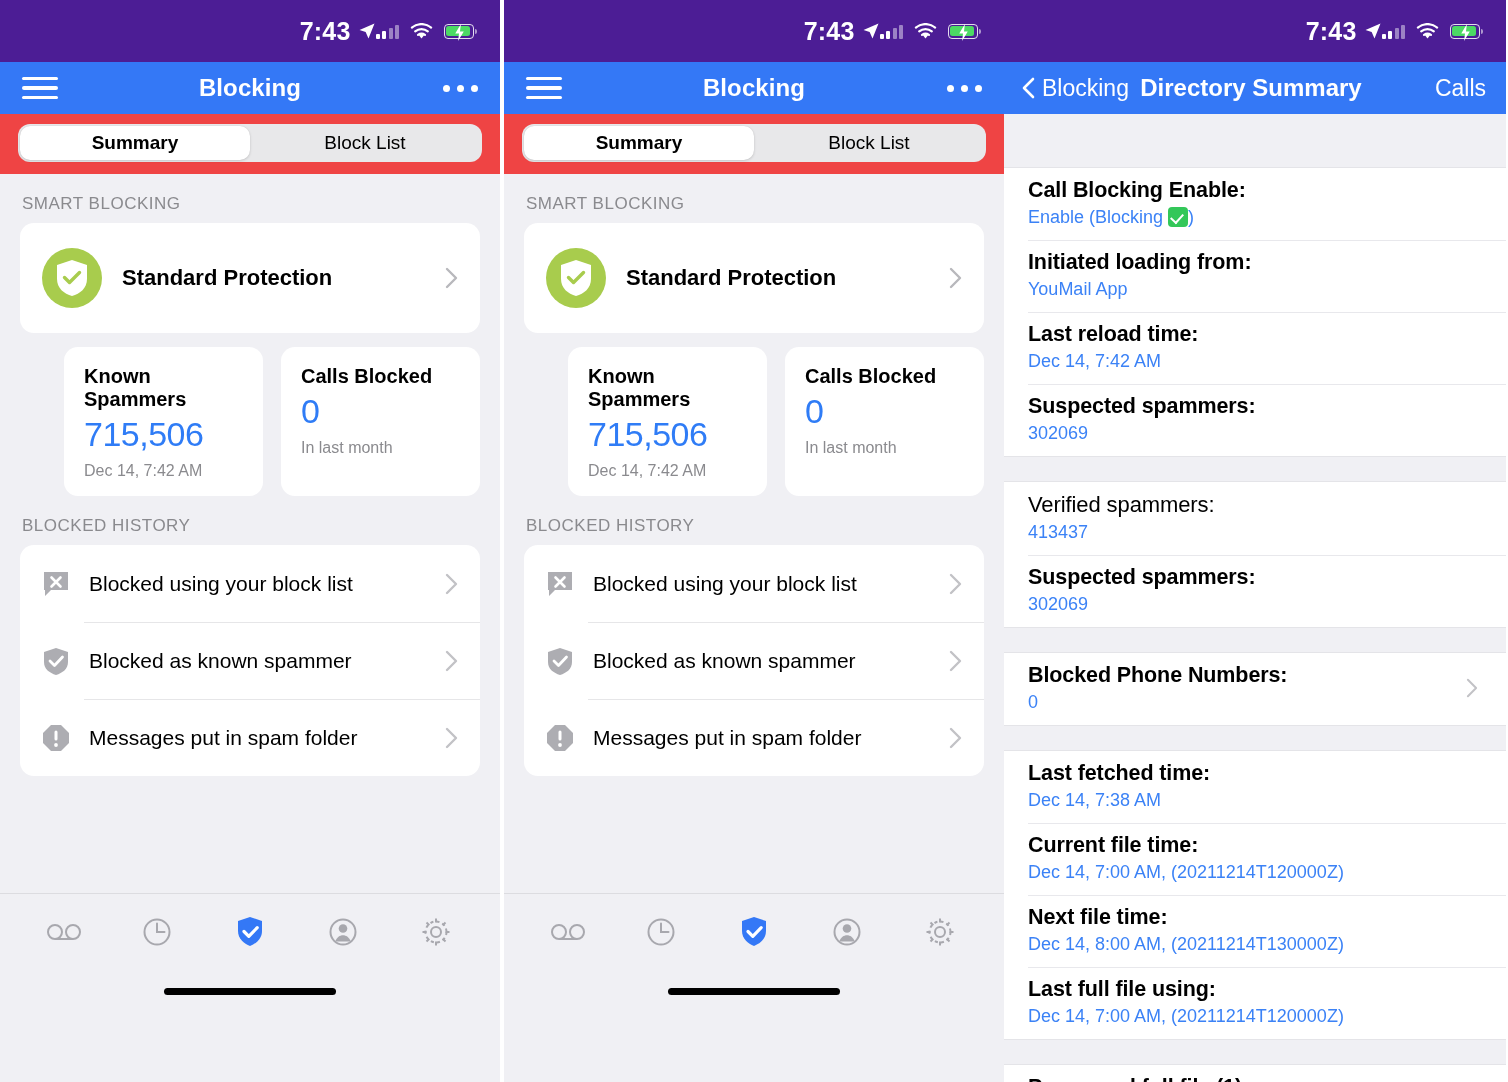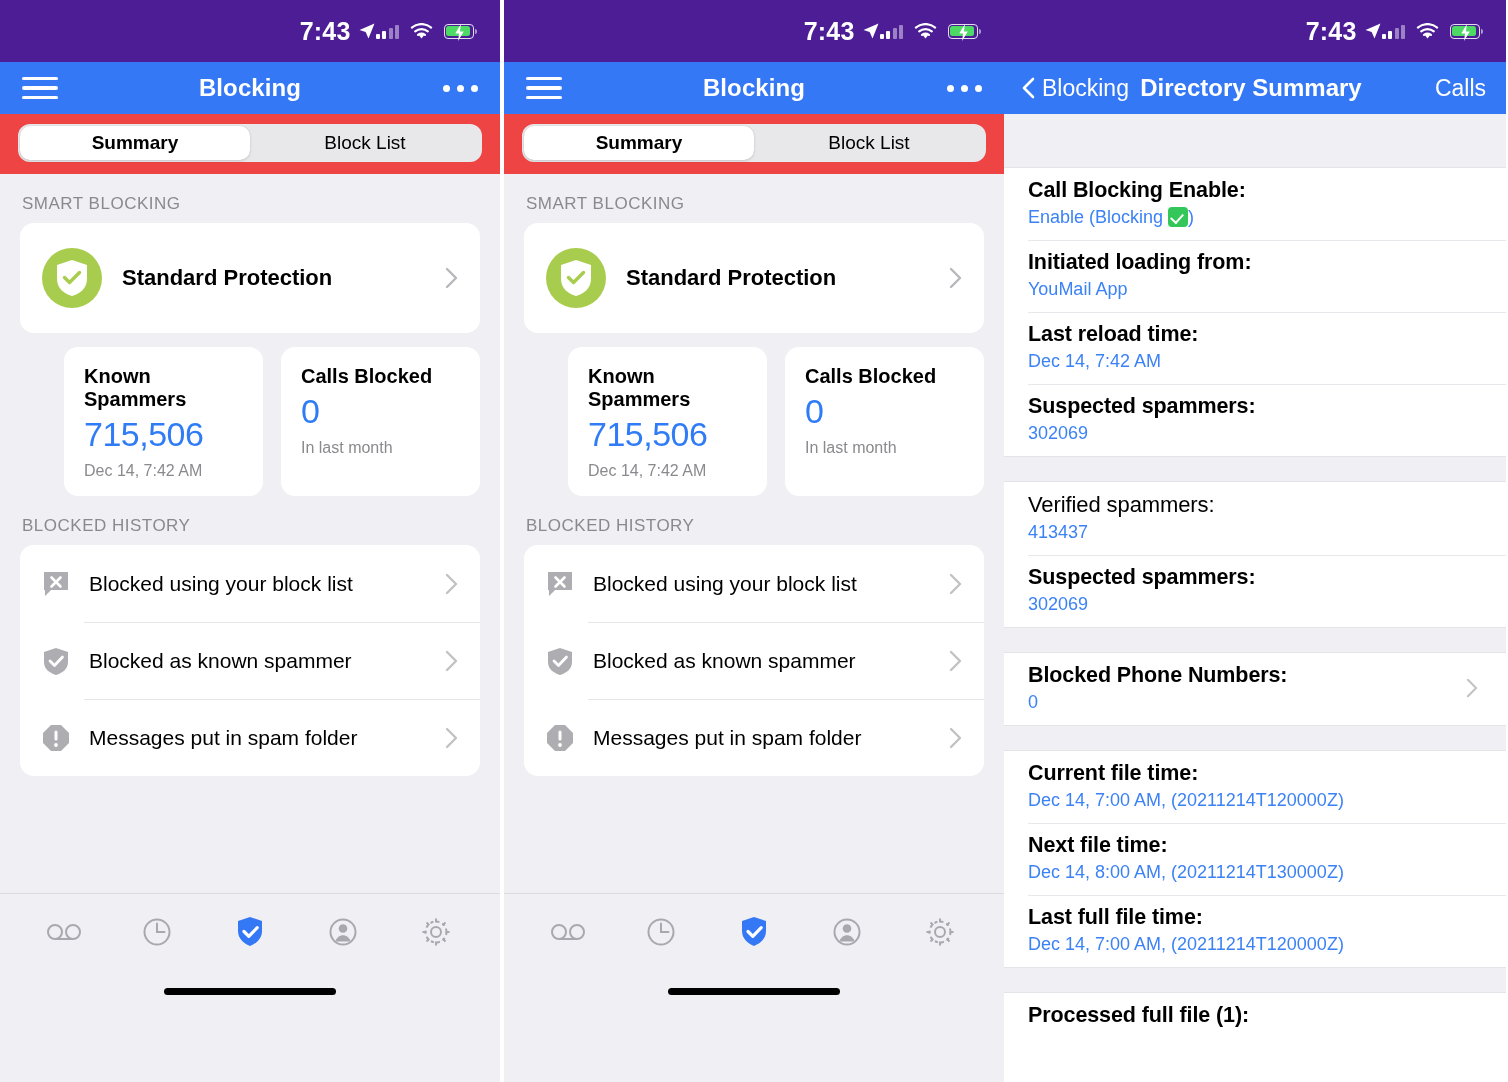--- a/index.html
+++ b/index.html
@@ -536,29 +536,33 @@
           <div class="d-val">0</div>
         </div>
         <svg class="chev" viewBox="0 0 13 22">
             <path d="M2 2l9 9-9 9" stroke="#C2C2C6" stroke-width="2.2" fill="none" stroke-linecap="round" stroke-linejoin="round"></path>
           </svg>
       </div>
 
       <div class="spacer mid"></div>
 
       <div class="d-row">
+        <div class="d-key">Last fetched time:</div>
+        <div class="d-val">Dec 14, 7:38 AM</div>
+      </div>
+      <div class="d-row">
         <div class="d-key">Current file time:</div>
         <div class="d-val">Dec 14, 7:00 AM, (20211214T120000Z)</div>
       </div>
       <div class="d-row">
         <div class="d-key">Next file time:</div>
         <div class="d-val">Dec 14, 8:00 AM, (20211214T130000Z)</div>
       </div>
       <div class="d-row">
-        <div class="d-key">Last full file time:</div>
+        <div class="d-key">Last full file using:</div>
         <div class="d-val">Dec 14, 7:00 AM, (20211214T120000Z)</div>
       </div>
 
       <div class="spacer mid"></div>
 
       <div class="d-row">
         <div class="d-key">Processed full file (1):</div>
       </div>
 
     </div>

